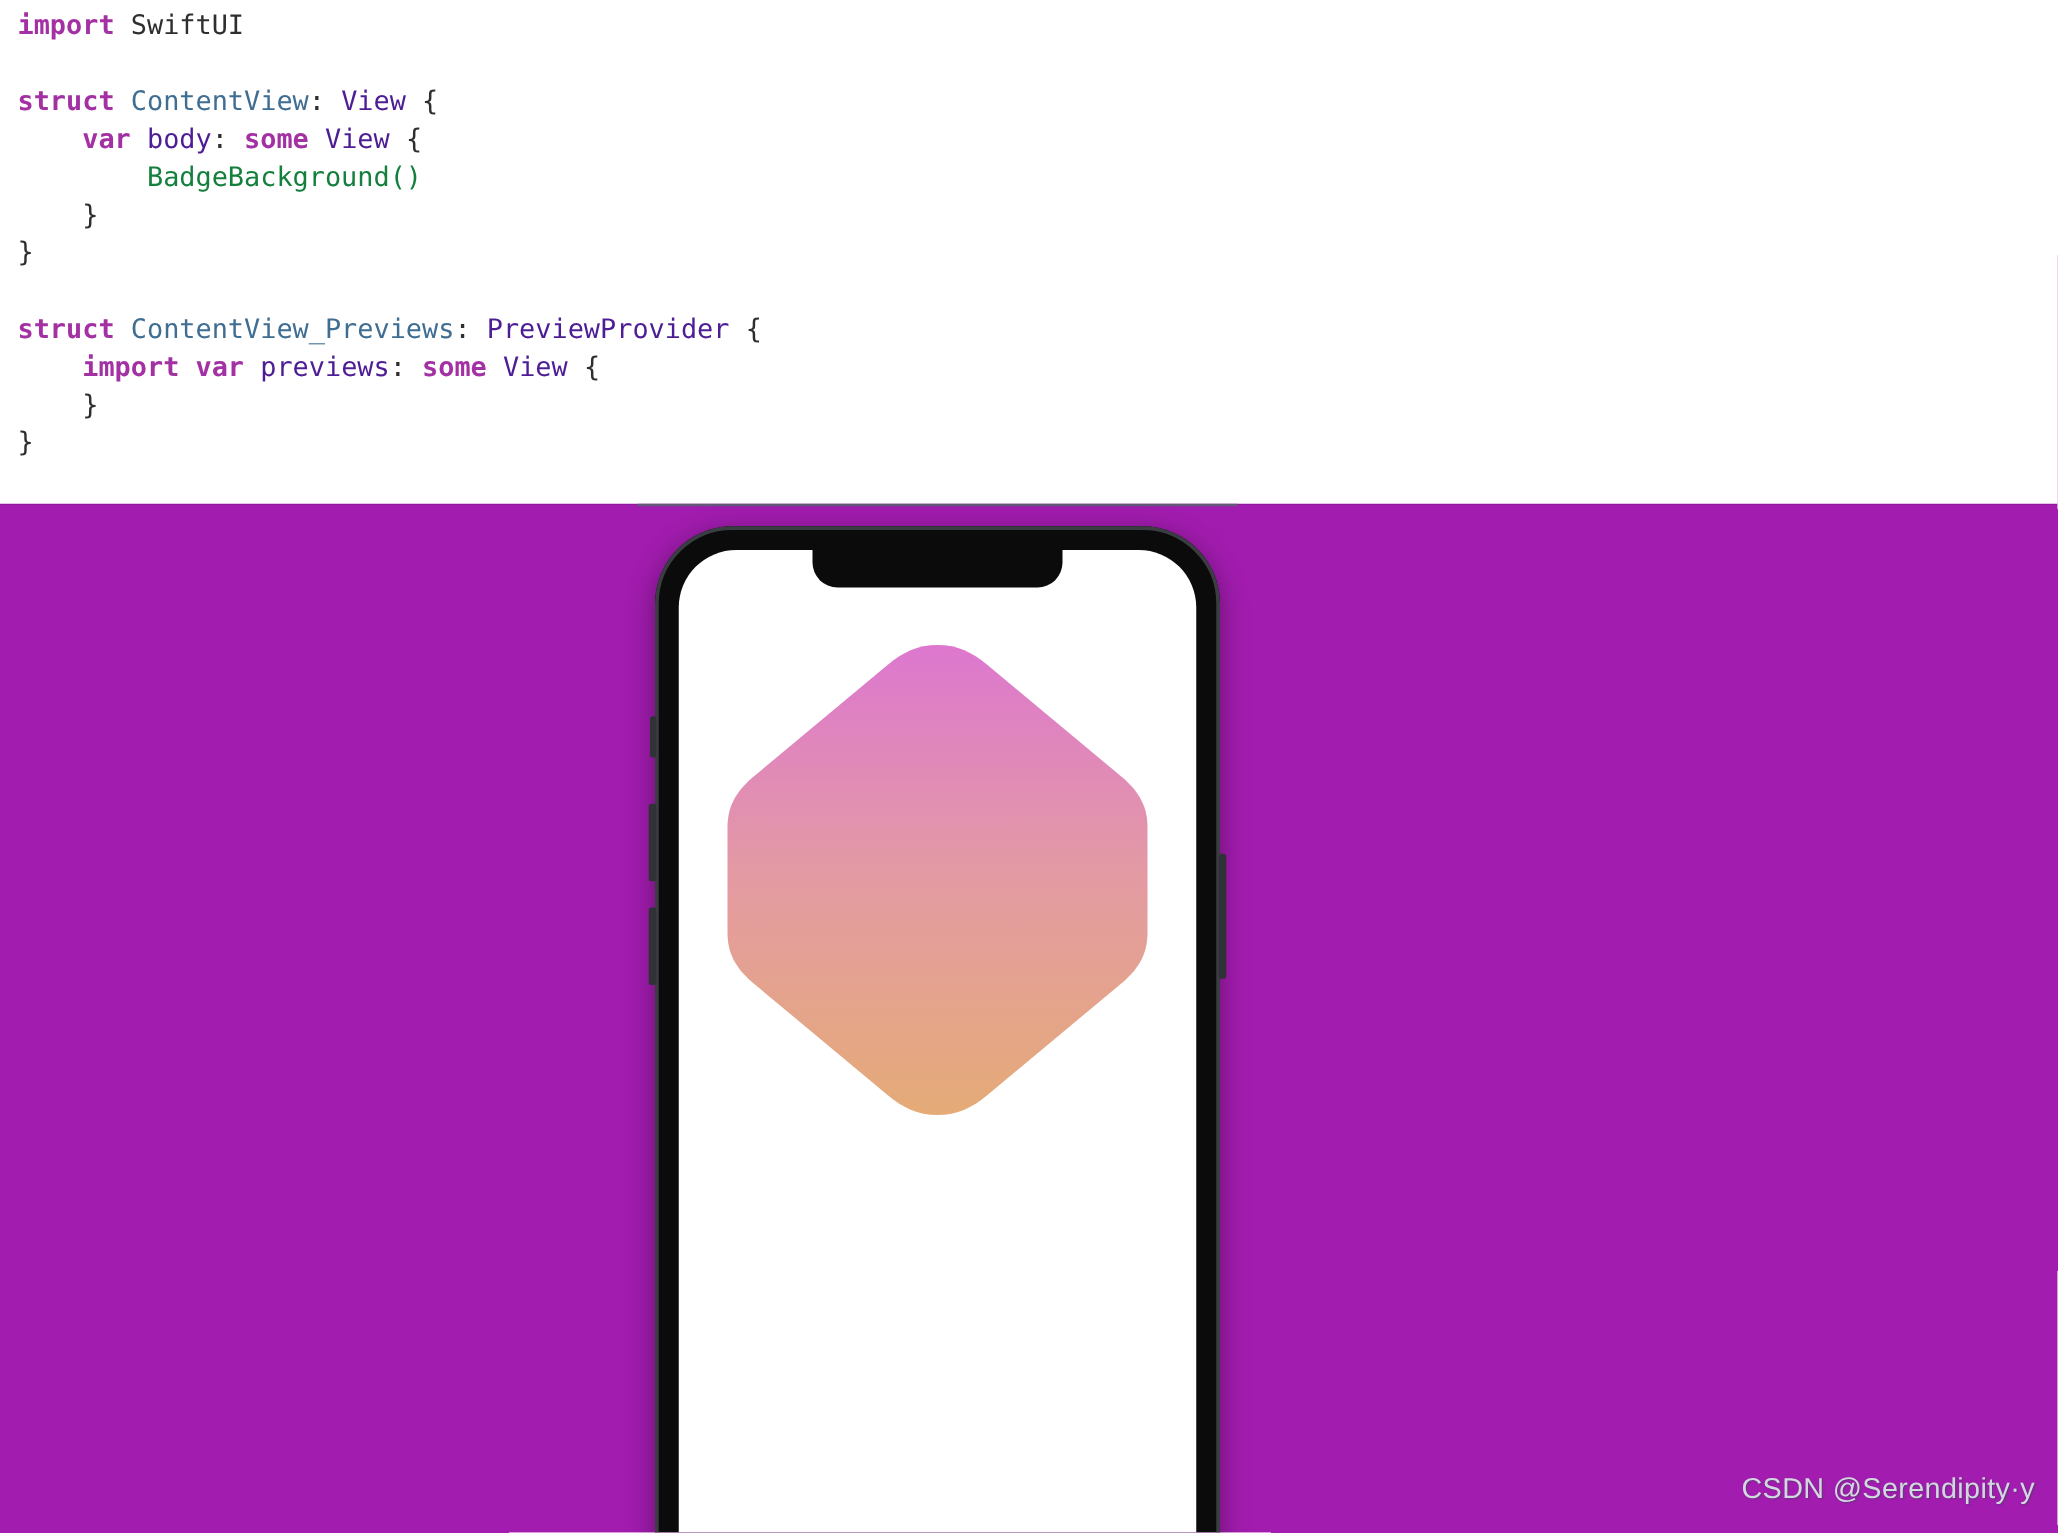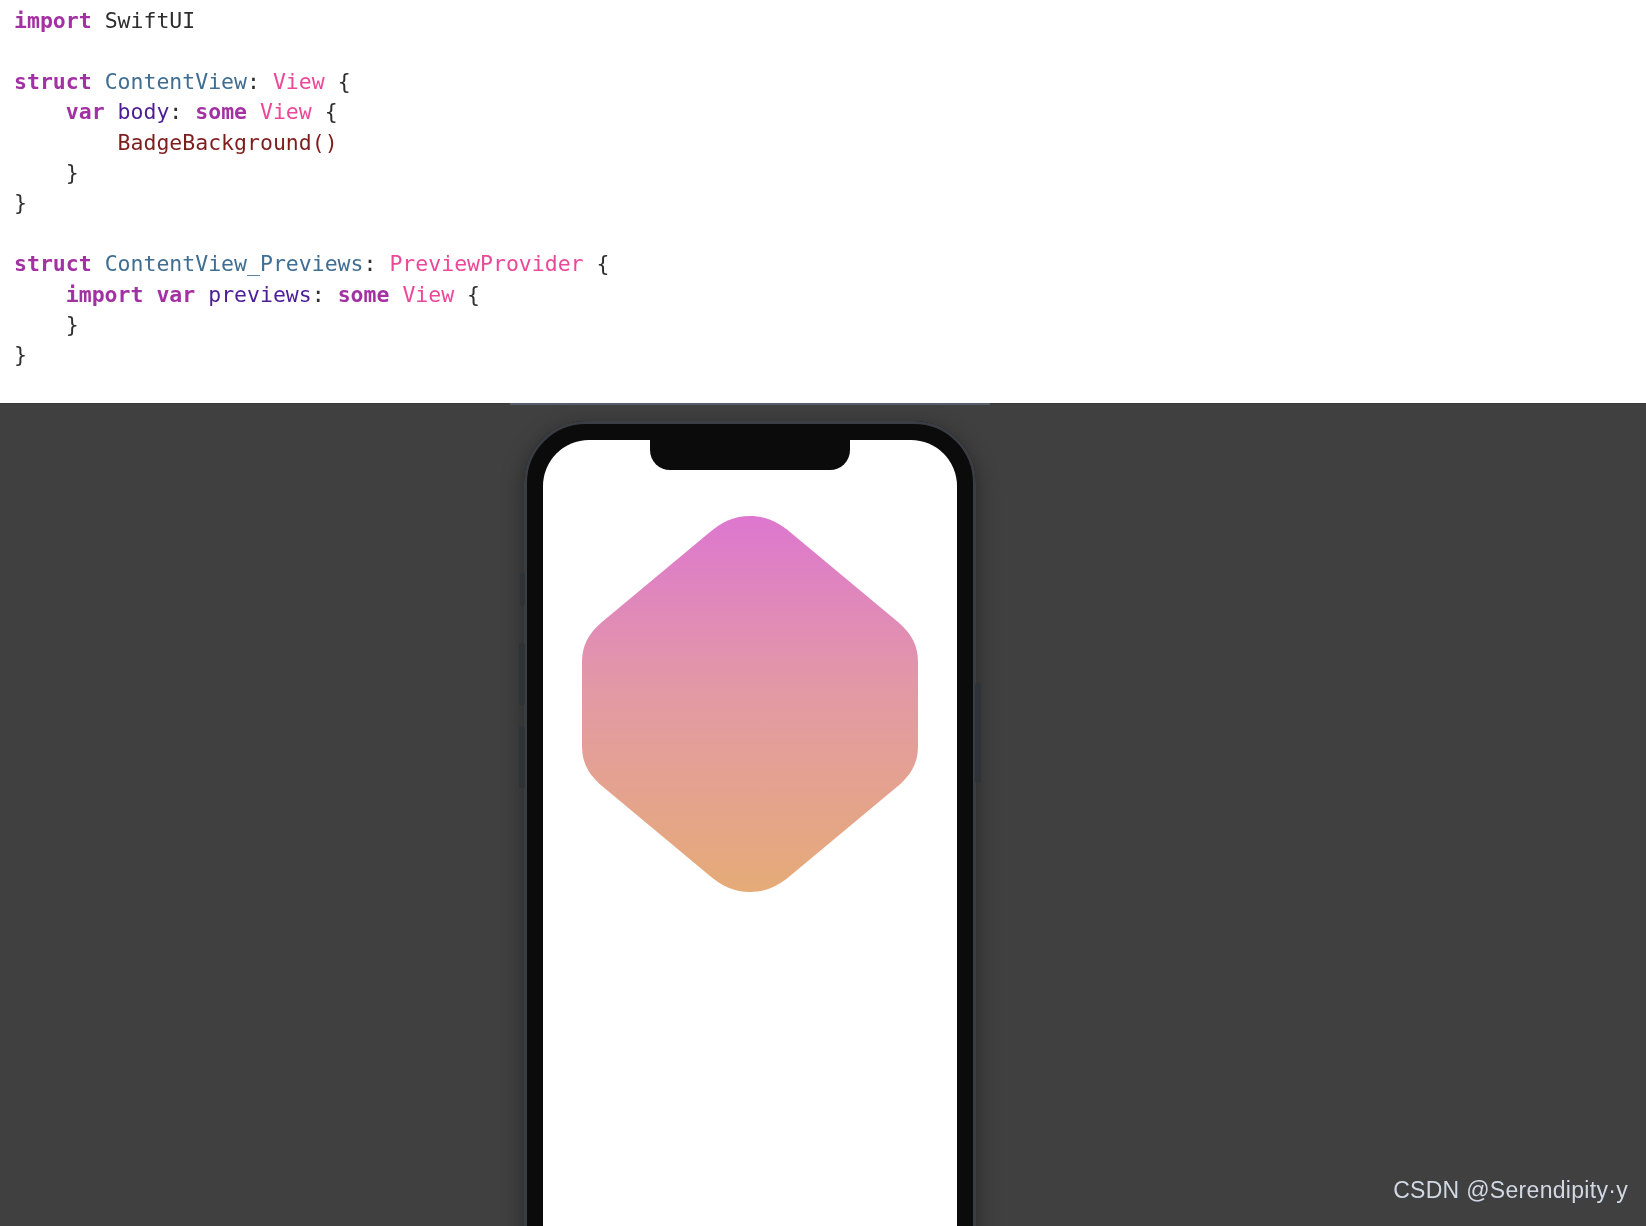--- a/index.html
+++ b/index.html
@@ -36,24 +36,24 @@
   .code-line {
     font-family: "DejaVu Sans Mono", "Liberation Mono", monospace;
     font-size: 21.5px;
     line-height: 30.4px;
     white-space: pre;
     color: #2e2e2e;
     letter-spacing: 0px;
   }
   .tok-kw      { color: #a331a3; font-weight: bold; }
   .tok-type    { color: #3f6e92; }
-  .tok-type2   { color: #ec4899; }
+  .tok-type2   { color: #4c1d95; }
   .tok-prop    { color: #4c1d95; }
   .tok-plain   { color: #2e2e2e; }
-  .tok-fn      { color: #7f1d1d; }
+  .tok-fn      { color: #15803d; }
 
   
   .preview {
     position: absolute;
     left: 0;
     top: 403px;
     width: 1646px;
     height: 823px;
     background: #8c99ab;
     overflow: hidden;
@@ -198,21 +198,21 @@
         <div class="code-line"><span>    </span><span class="tok-plain">}</span></div>
         <div class="code-line"><span></span><span class="tok-plain">}</span></div>
         <div class="code-line">&nbsp;</div>
         <div class="code-line"><span></span><span class="tok-kw">struct</span><span class="tok-plain"> </span><span class="tok-type">ContentView_Previews</span><span class="tok-plain">: </span><span class="tok-type2">PreviewProvider</span><span class="tok-plain"> {</span></div>
         <div class="code-line"><span>    </span><span class="tok-kw">import</span><span class="tok-plain"> </span><span class="tok-kw">var</span><span class="tok-plain"> </span><span class="tok-prop">previews</span><span class="tok-plain">: </span><span class="tok-kw">some</span><span class="tok-plain"> </span><span class="tok-type2">View</span><span class="tok-plain"> {</span></div>
         <div class="code-line"><span>    </span><span class="tok-plain">}</span></div>
         <div class="code-line"><span></span><span class="tok-plain">}</span></div>
       </div>
   </div>
 
-  <div class="preview" style="background: #404040;">
+  <div class="preview" style="background: #a21caf;">
     <div class="divider-line"></div>
     <div class="device-shadow-band"></div>
 
     <div class="device" style="background: rgb(11, 11, 12);">
       <div class="device-rim" style="border-color: rgb(58, 61, 66);"></div>
 
       <div class="btn-silence"></div>
       <div class="btn-vol-up"></div>
       <div class="btn-vol-down"></div>
       <div class="btn-power"></div>

